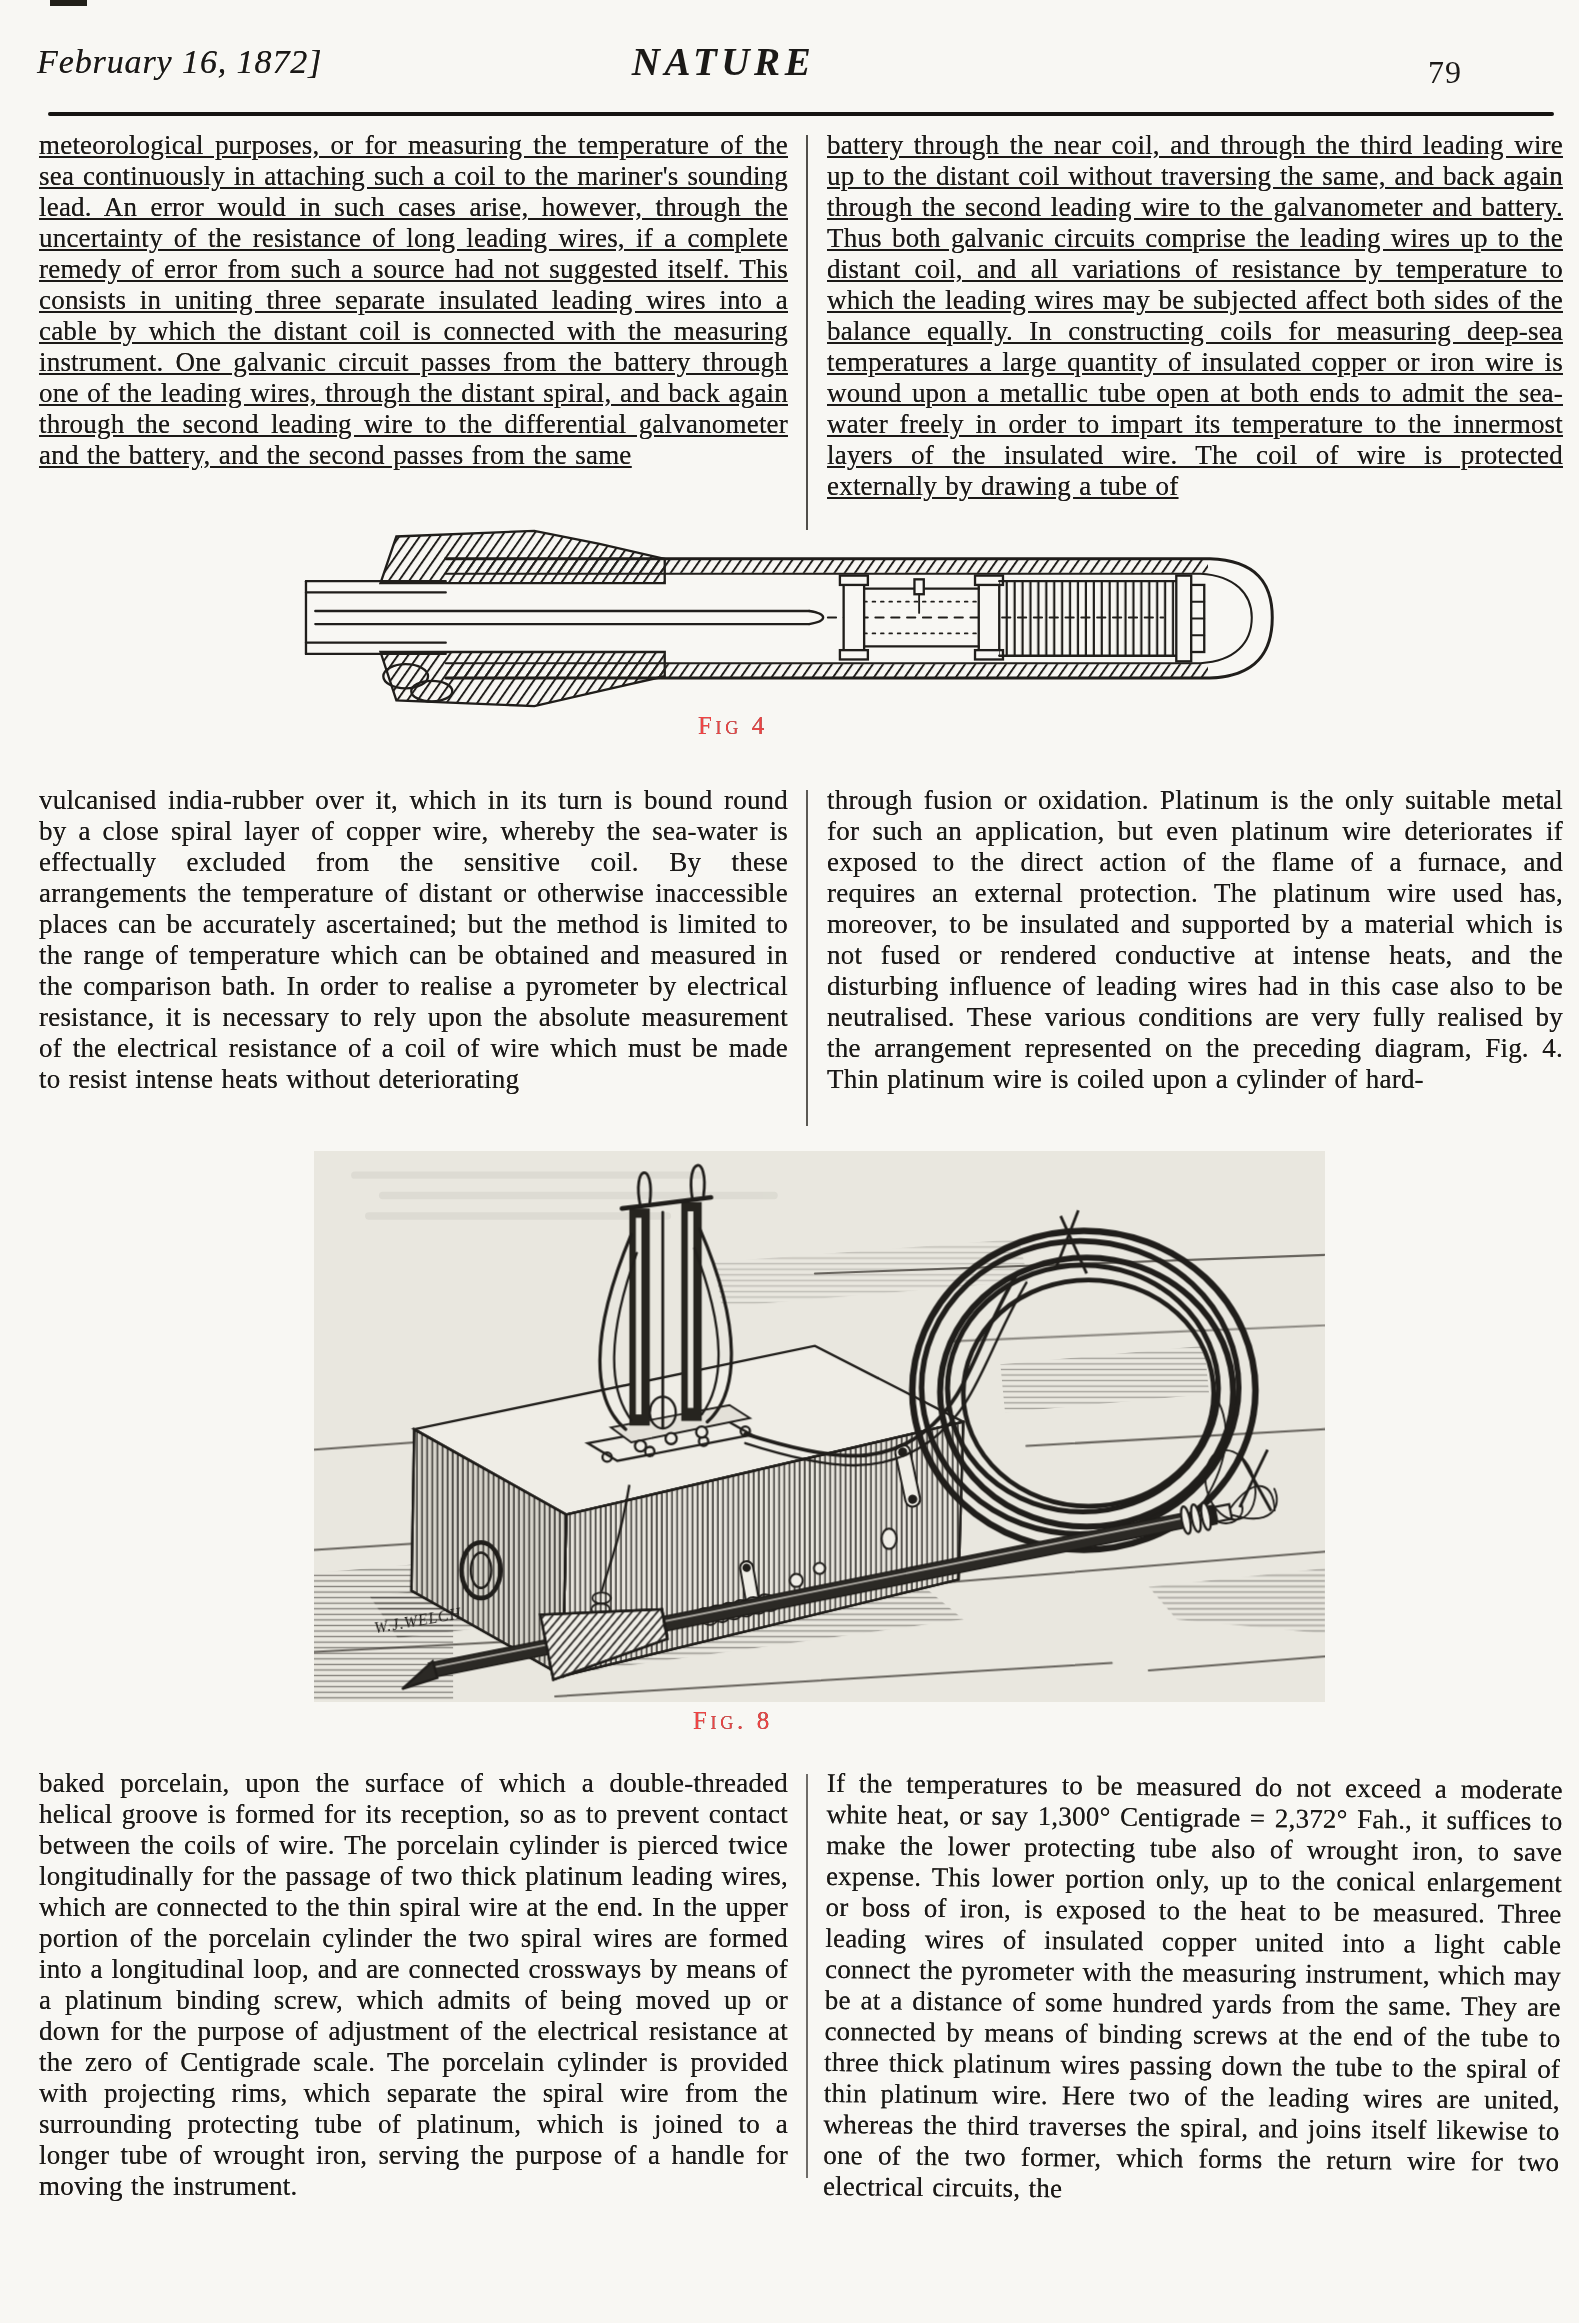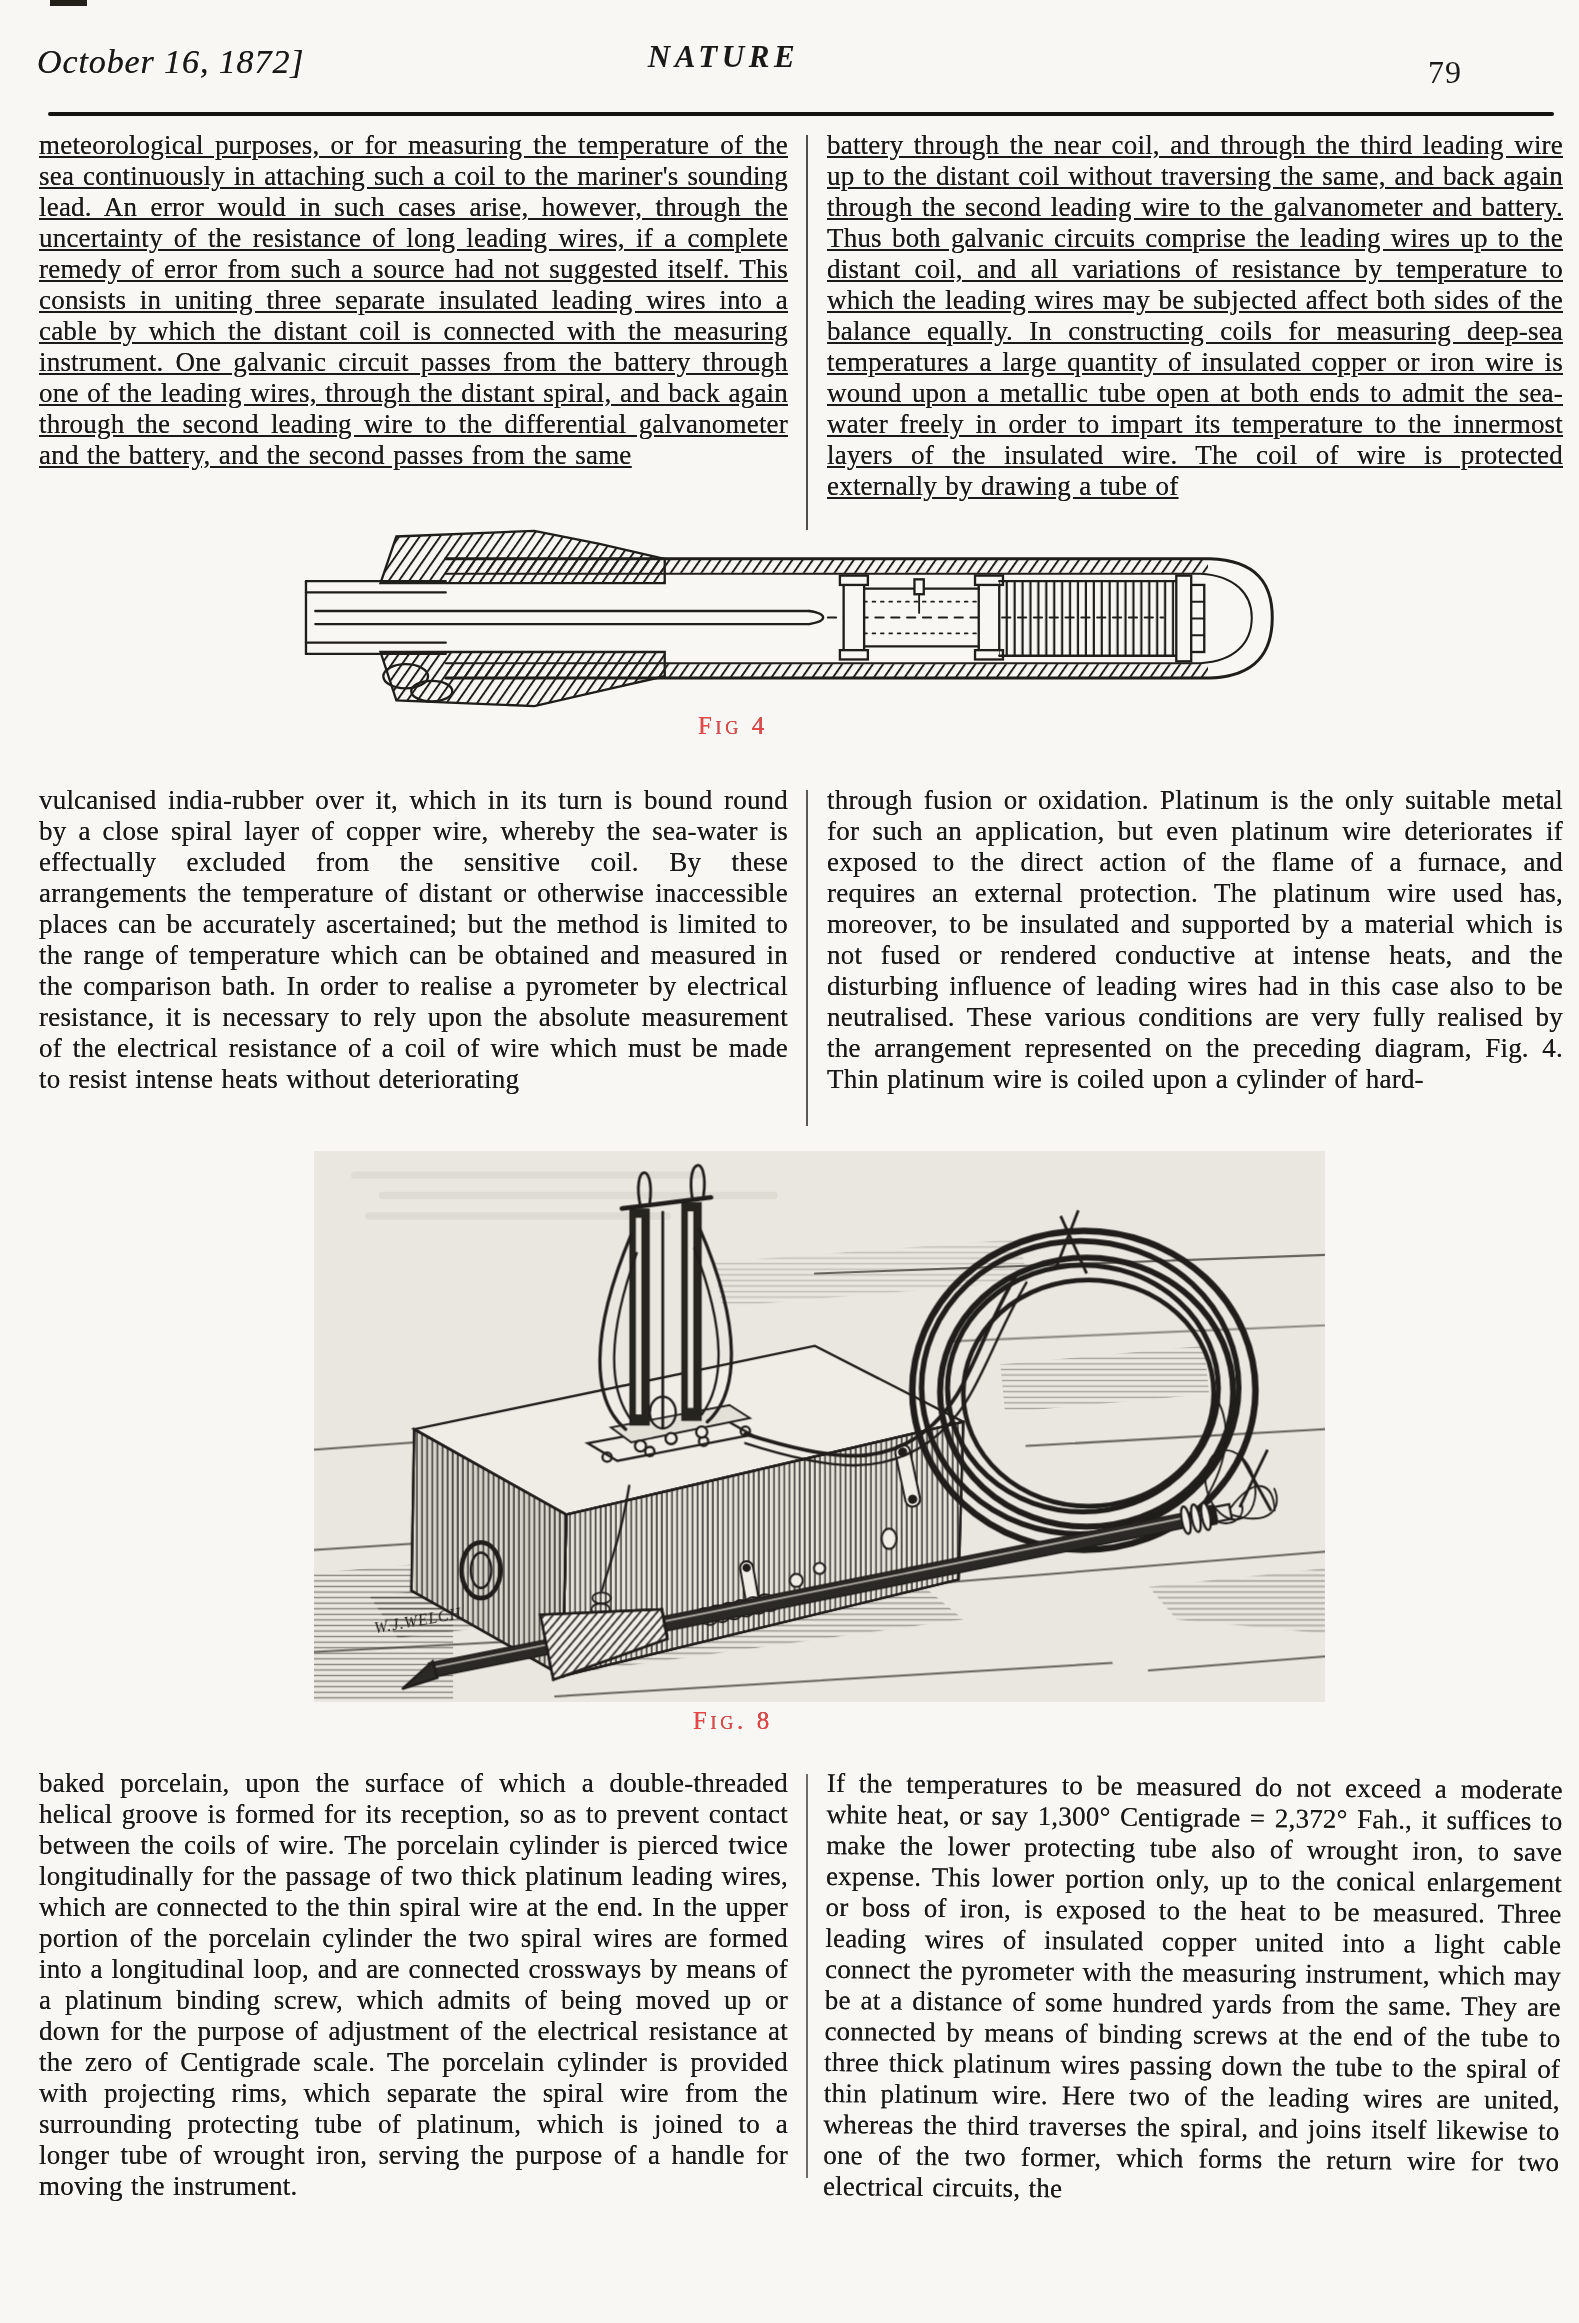--- a/index.html
+++ b/index.html
@@ -12,21 +12,21 @@
     position:relative;width:1580px;height:2324px;overflow:hidden;
     background:#f8f7f3;color:#1b1917;
   }
   .hdr-date{
     position:absolute;left:37px;top:43px;
     font-style:italic;font-size:34px;letter-spacing:0.9px;
     text-shadow:0 0 0.6px rgba(20,18,16,.8);
   }
   .hdr-journal{
     position:absolute;left:0;top:39px;width:1447px;text-align:center;
-    font-style:italic;font-weight:bold;font-size:31px;letter-spacing:4.6px;
+    font-style:italic;font-weight:bold;font-size:39px;letter-spacing:4.6px;
   }
   .hdr-pageno{
     position:absolute;left:1428px;top:54px;width:111px;
     font-size:32px;letter-spacing:0.9px;
   }
   .hdr-rule{
     position:absolute;left:48px;top:112px;width:1506px;height:3.7px;
     background:#161411;border-radius:1.9px;
   }
   .scan-dash{
@@ -60,21 +60,21 @@
   #fig5{left:314px;top:1151px;width:1011px;height:551px;}
   svg{display:block;}
 </style>
 </head>
 <body>
 
 <div class="page">
 
   <div class="scan-dash"></div>
 
-  <div class="hdr-date">October 16, 1872]</div>
+  <div class="hdr-date">February 16, 1872]</div>
   <div class="hdr-journal">NATURE</div>
   <div class="hdr-pageno">79</div>
   <div class="hdr-rule"></div>
 
   <div class="col left" id="b1l">meteorological purposes, or for measuring the temperature of the sea continuously in attaching such a coil to the mariner's sounding lead.  An error would in such cases arise, however, through the uncertainty of the resistance of long leading wires, if a complete remedy of error from such a source had not suggested itself.  This consists in uniting three separate insulated leading wires into a cable by which the distant coil is connected with the measuring instrument.  One galvanic circuit passes from the battery through one of the leading wires, through the distant spiral, and back again through the second leading wire to the differential galvanometer and the battery, and the second passes from the same</div>
   <div class="col right" id="b1r">battery through the near coil, and through the third leading wire up to the distant coil without traversing the same, and back again through the second leading wire to the galvanometer and battery.  Thus both galvanic circuits comprise the leading wires up to the distant coil, and all variations of resistance by temperature to which the leading wires may be subjected affect both sides of the balance equally.  In constructing coils for measuring deep-sea temperatures a large quantity of insulated copper or iron wire is wound upon a metallic tube open at both ends to admit the sea-water freely in order to impart its temperature to the innermost layers of the insulated wire.  The coil of wire is protected externally by drawing a tube of</div>
   <div class="vrule" id="vr1"></div>
 
   <div class="fig" id="fig4">
     <svg viewBox="0 0 1100 195" width="1025" height="186">

